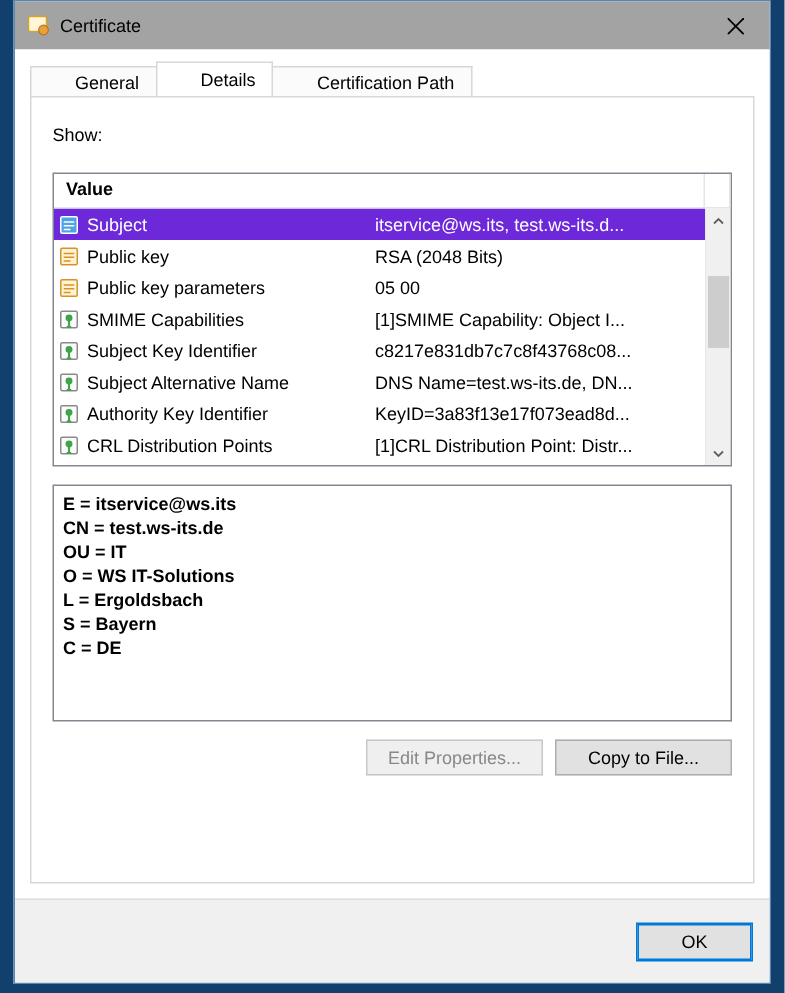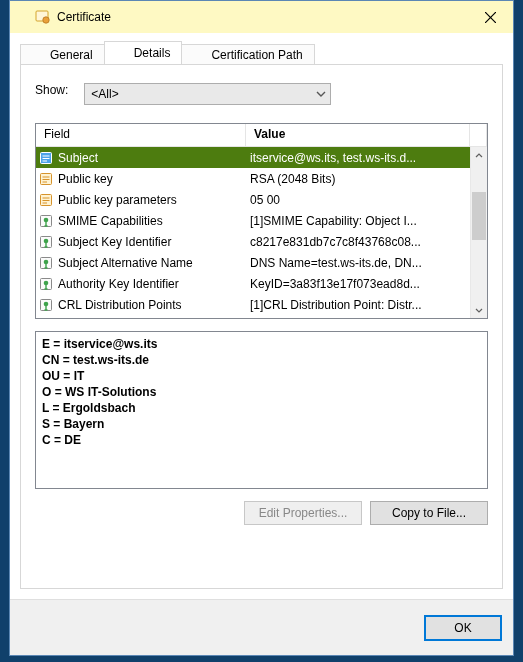--- a/index.html
+++ b/index.html
@@ -19,22 +19,22 @@
     width: 505px; height: 656px;
     background: #ffffff;
     border: 1px solid #5b87b4;
     display: flex;
     flex-direction: column;
   }
   .titlebar {
     height: 32px;
     display: flex;
     align-items: center;
-    padding: 0 0 0 25px;
-    background: #fef9c3;
+    padding: 0 0 0 8px;
+    background: #a3a3a3;
   }
   .titlebar .cert-icon {
     width: 16px; height: 16px;
     margin-right: 6px;
     display: flex; align-items: center; justify-content: center;
   }
   .titlebar .title {
     font-size: 12px;
     color: #000;
     flex: 1;
@@ -158,21 +158,21 @@
     overflow: hidden;
     text-overflow: ellipsis;
   }
   .lv-row .cell.field {
     width: 210px; flex: 0 0 210px;
     display: flex; align-items: center; gap: 4px;
     padding-left: 2px;
   }
   .lv-row .cell.value { flex: 1; }
   .lv-row.selected {
-    background: #4d7c0f;
+    background: #6d28d9;
     color: #ffffff;
   }
   .row-icon {
     width: 16px; height: 16px; flex: 0 0 16px;
     display: flex; align-items: center; justify-content: center;
   }
   .row-icon svg { width: 14px; height: 14px; }
 
   .lv-scrollbar {
     width: 17px;
@@ -276,31 +276,24 @@
     <div class="tabstrip">
       <div class="tab inactive">General</div>
       <div class="tab active">Details</div>
       <div class="tab inactive">Certification Path</div>
     </div>
 
     <div class="tabpanel">
 
       <div class="show-row">
         <label>Show:</label>
-        <div class="select-wrap">
-          <span>&lt;All&gt;</span>
-          <svg class="chev" viewBox="0 0 10 10">
-            <path d="M1 3 L5 7 L9 3" fill="none" stroke="#565656" stroke-width="1.4"></path>
-          </svg>
-        </div>
       </div>
 
       <div class="listview">
         <div class="lv-header">
-          <div class="col col-field">Field</div>
           <div class="col col-value">Value</div>
           <div class="col col-sb"></div>
         </div>
         <div class="lv-body-wrap">
           <div class="lv-body" id="lv-body">
               <div class="lv-row selected">
                 <div class="cell field">
                   <span class="row-icon">
                     <svg viewBox="0 0 14 14">
                       <rect x="1.5" y="1.5" width="11" height="11" rx="1" fill="#4ea3e8" stroke="#ffffff" stroke-width="1"></rect>

